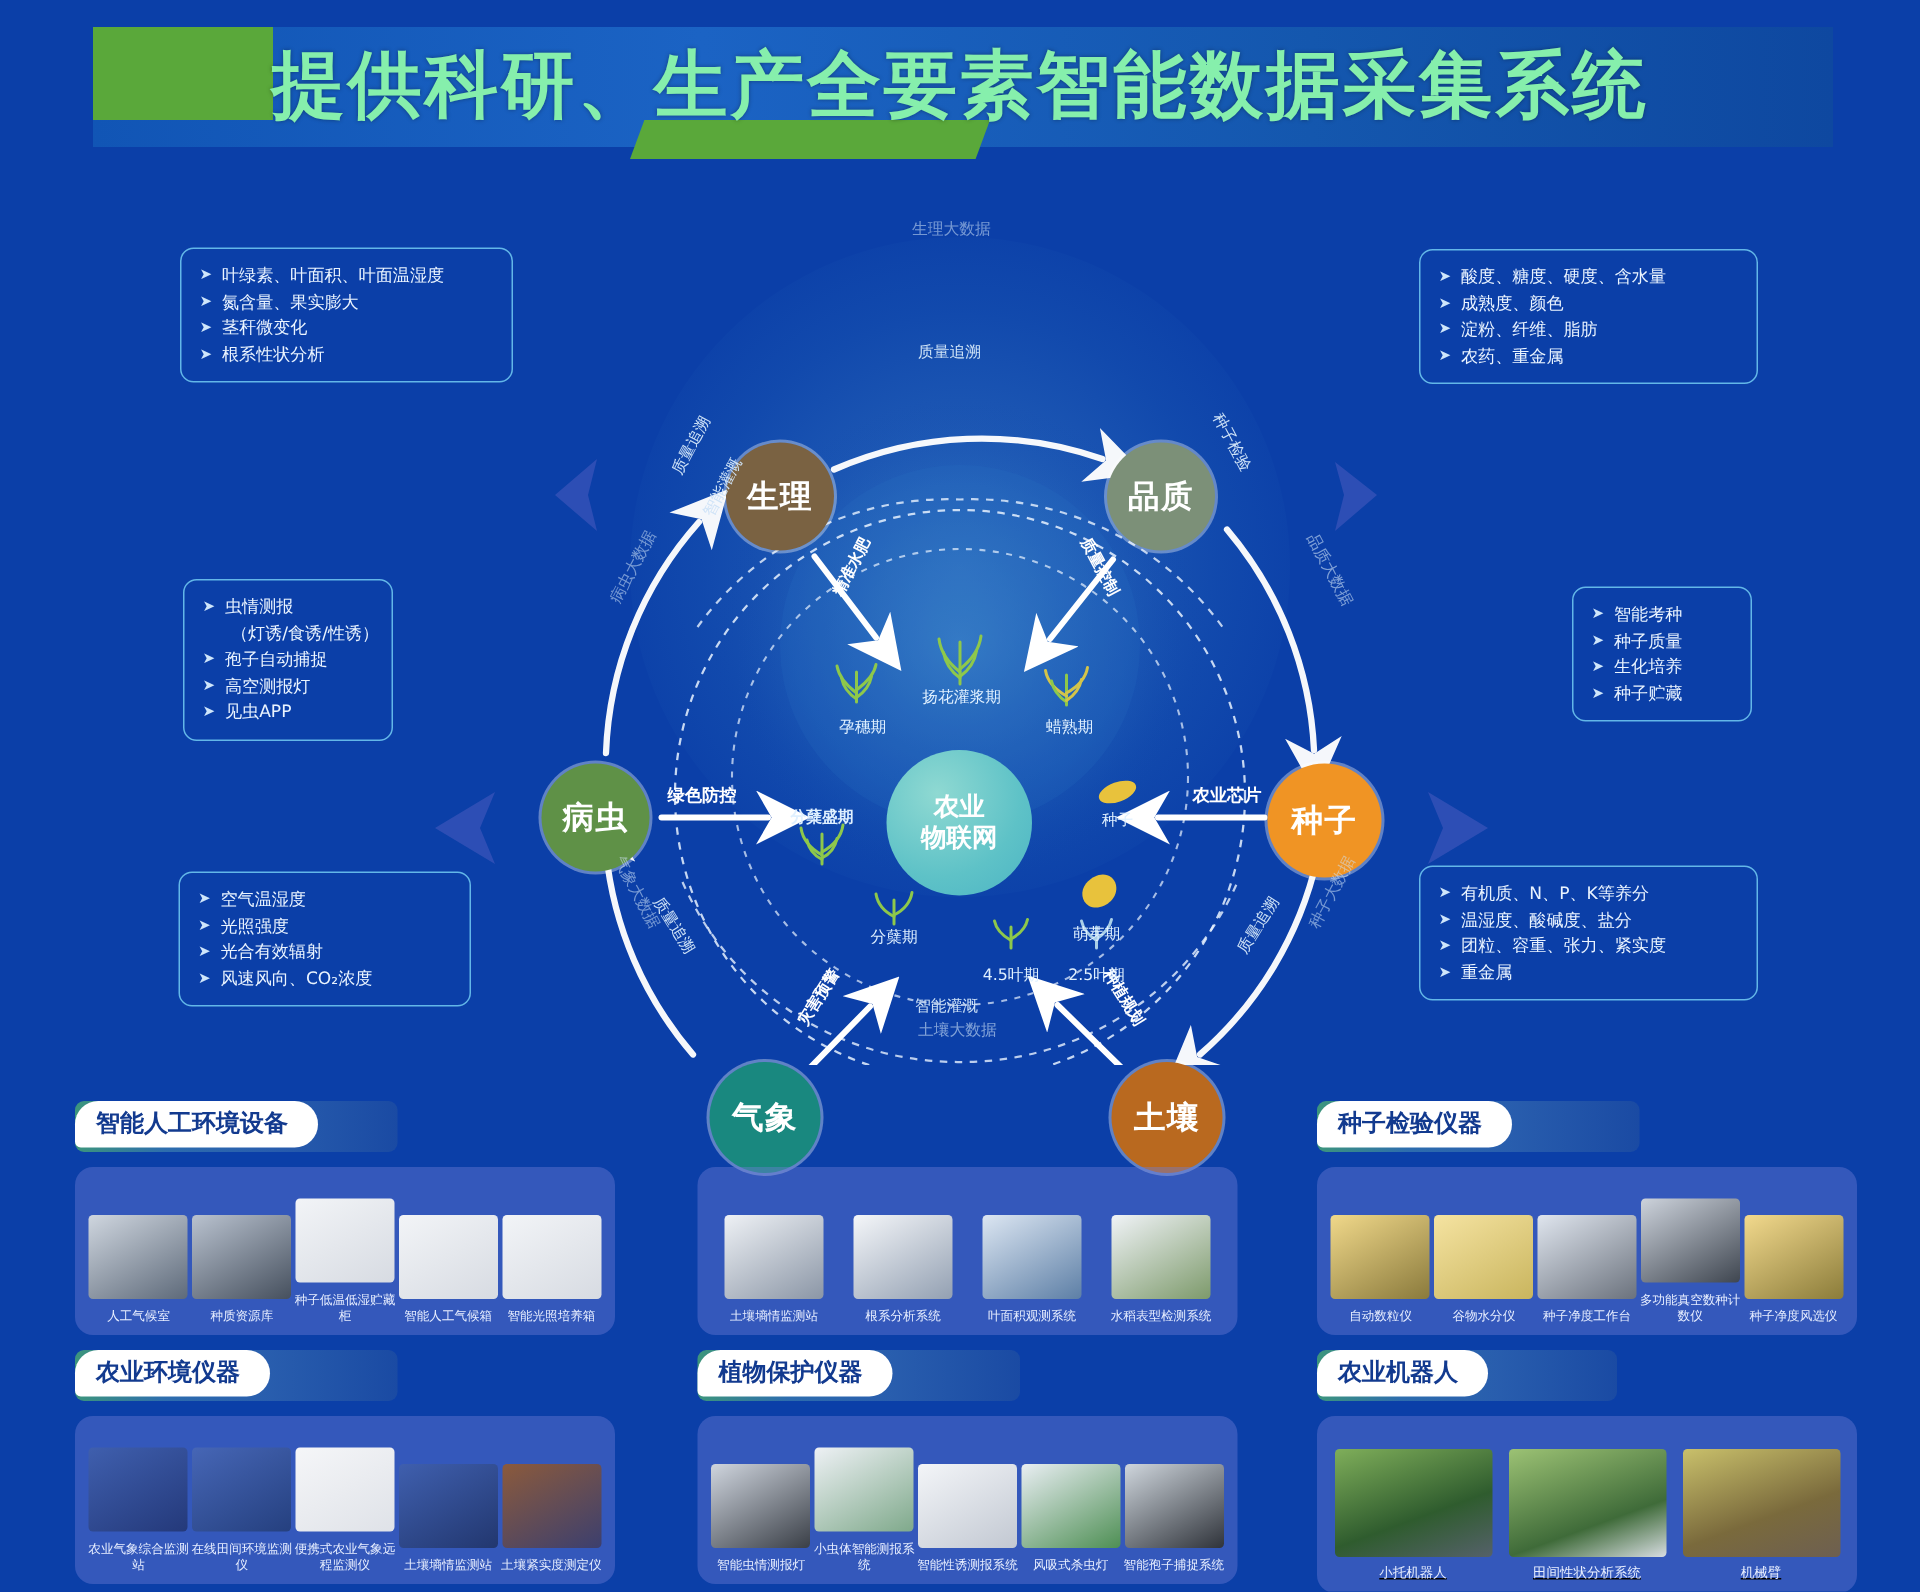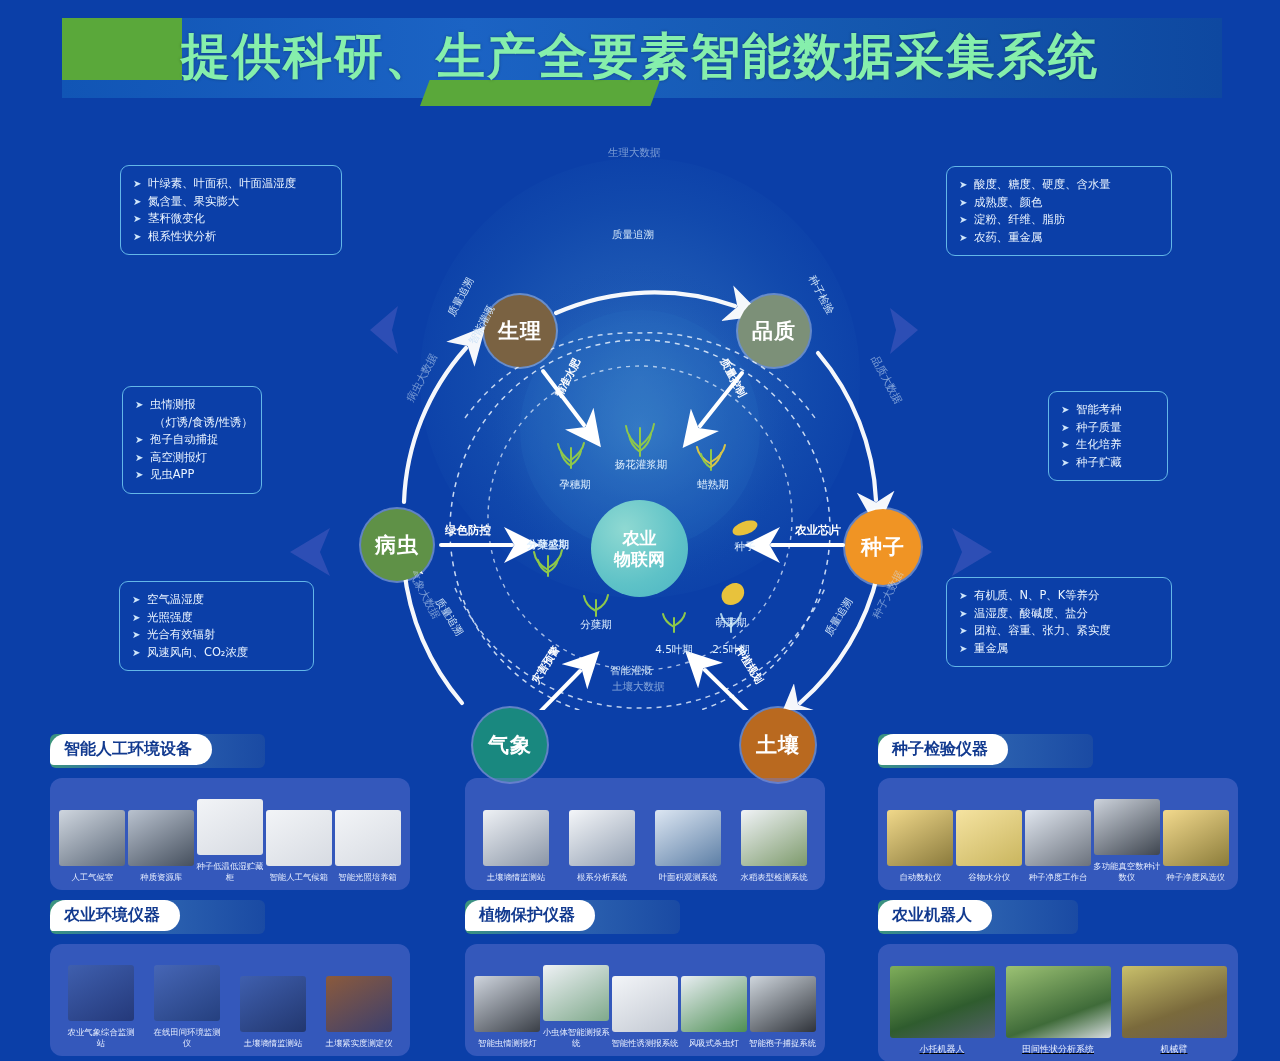--- a/index.html
+++ b/index.html
@@ -454,20 +454,24 @@
     <div class="panel-body" style="height:112px;">
       <div class="prod">
           <div class="prod-img" style="background:linear-gradient(150deg,#3f5fae,#24397a);"></div>
           <div class="prod-label">农业气象综合监测站</div>
         </div>
       <div class="prod">
           <div class="prod-img" style="background:linear-gradient(150deg,#4666b6,#25407f);"></div>
           <div class="prod-label">在线田间环境监测仪</div>
         </div>
       <div class="prod">
+          <div class="prod-img" style="background:linear-gradient(150deg,#f5f6f8,#dfe2e8);"></div>
+          <div class="prod-label">便携式农业气象远程监测仪</div>
+        </div>
+      <div class="prod">
           <div class="prod-img" style="background:linear-gradient(150deg,#3f5fae,#22376f);"></div>
           <div class="prod-label">土壤墒情监测站</div>
         </div>
       <div class="prod">
           <div class="prod-img" style="background:linear-gradient(150deg,#8b5a3c,#3c3f6e);"></div>
           <div class="prod-label">土壤紧实度测定仪</div>
         </div>
     </div>
   </div>
 

